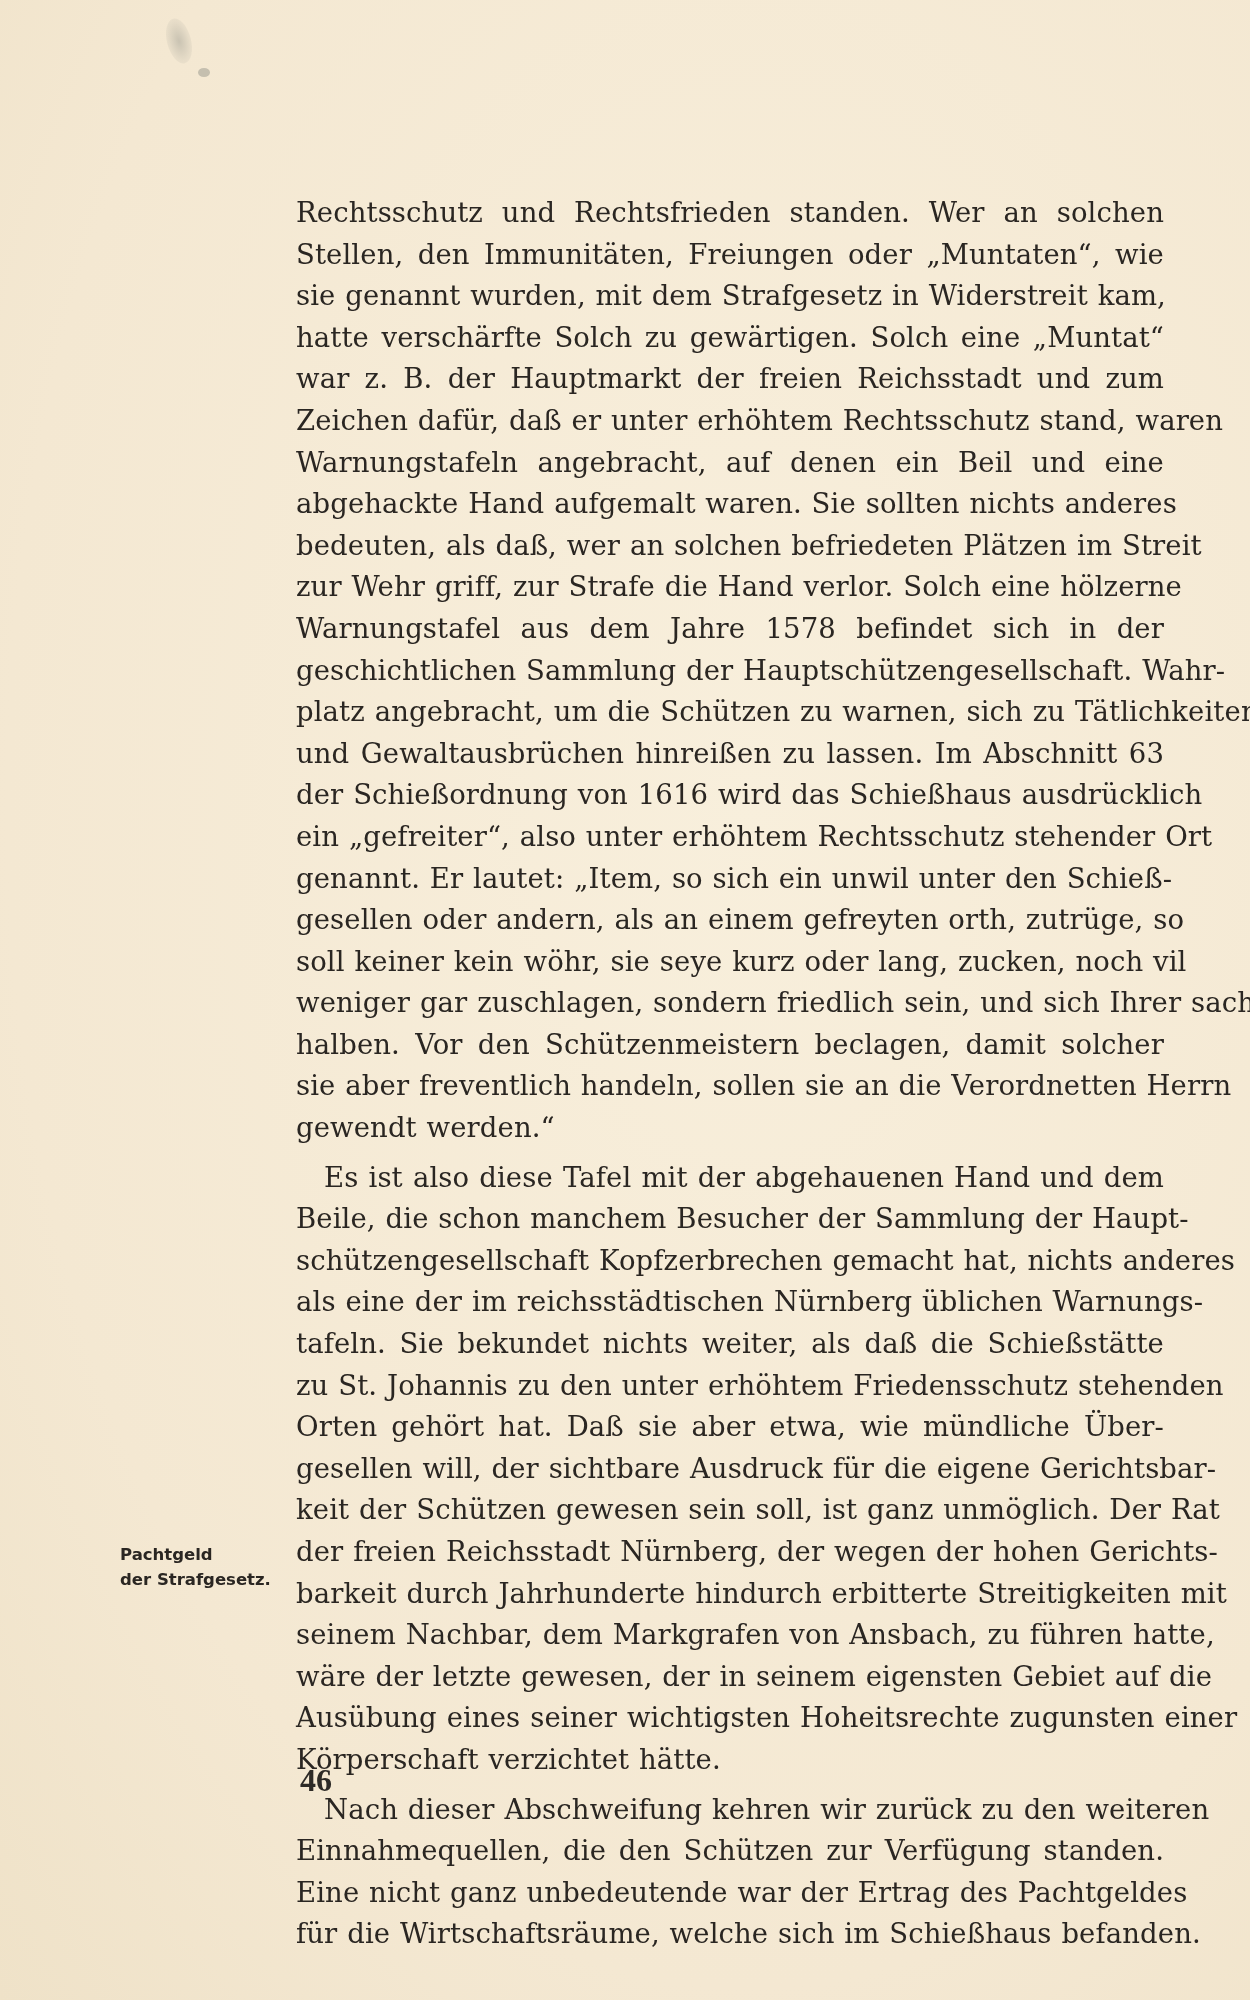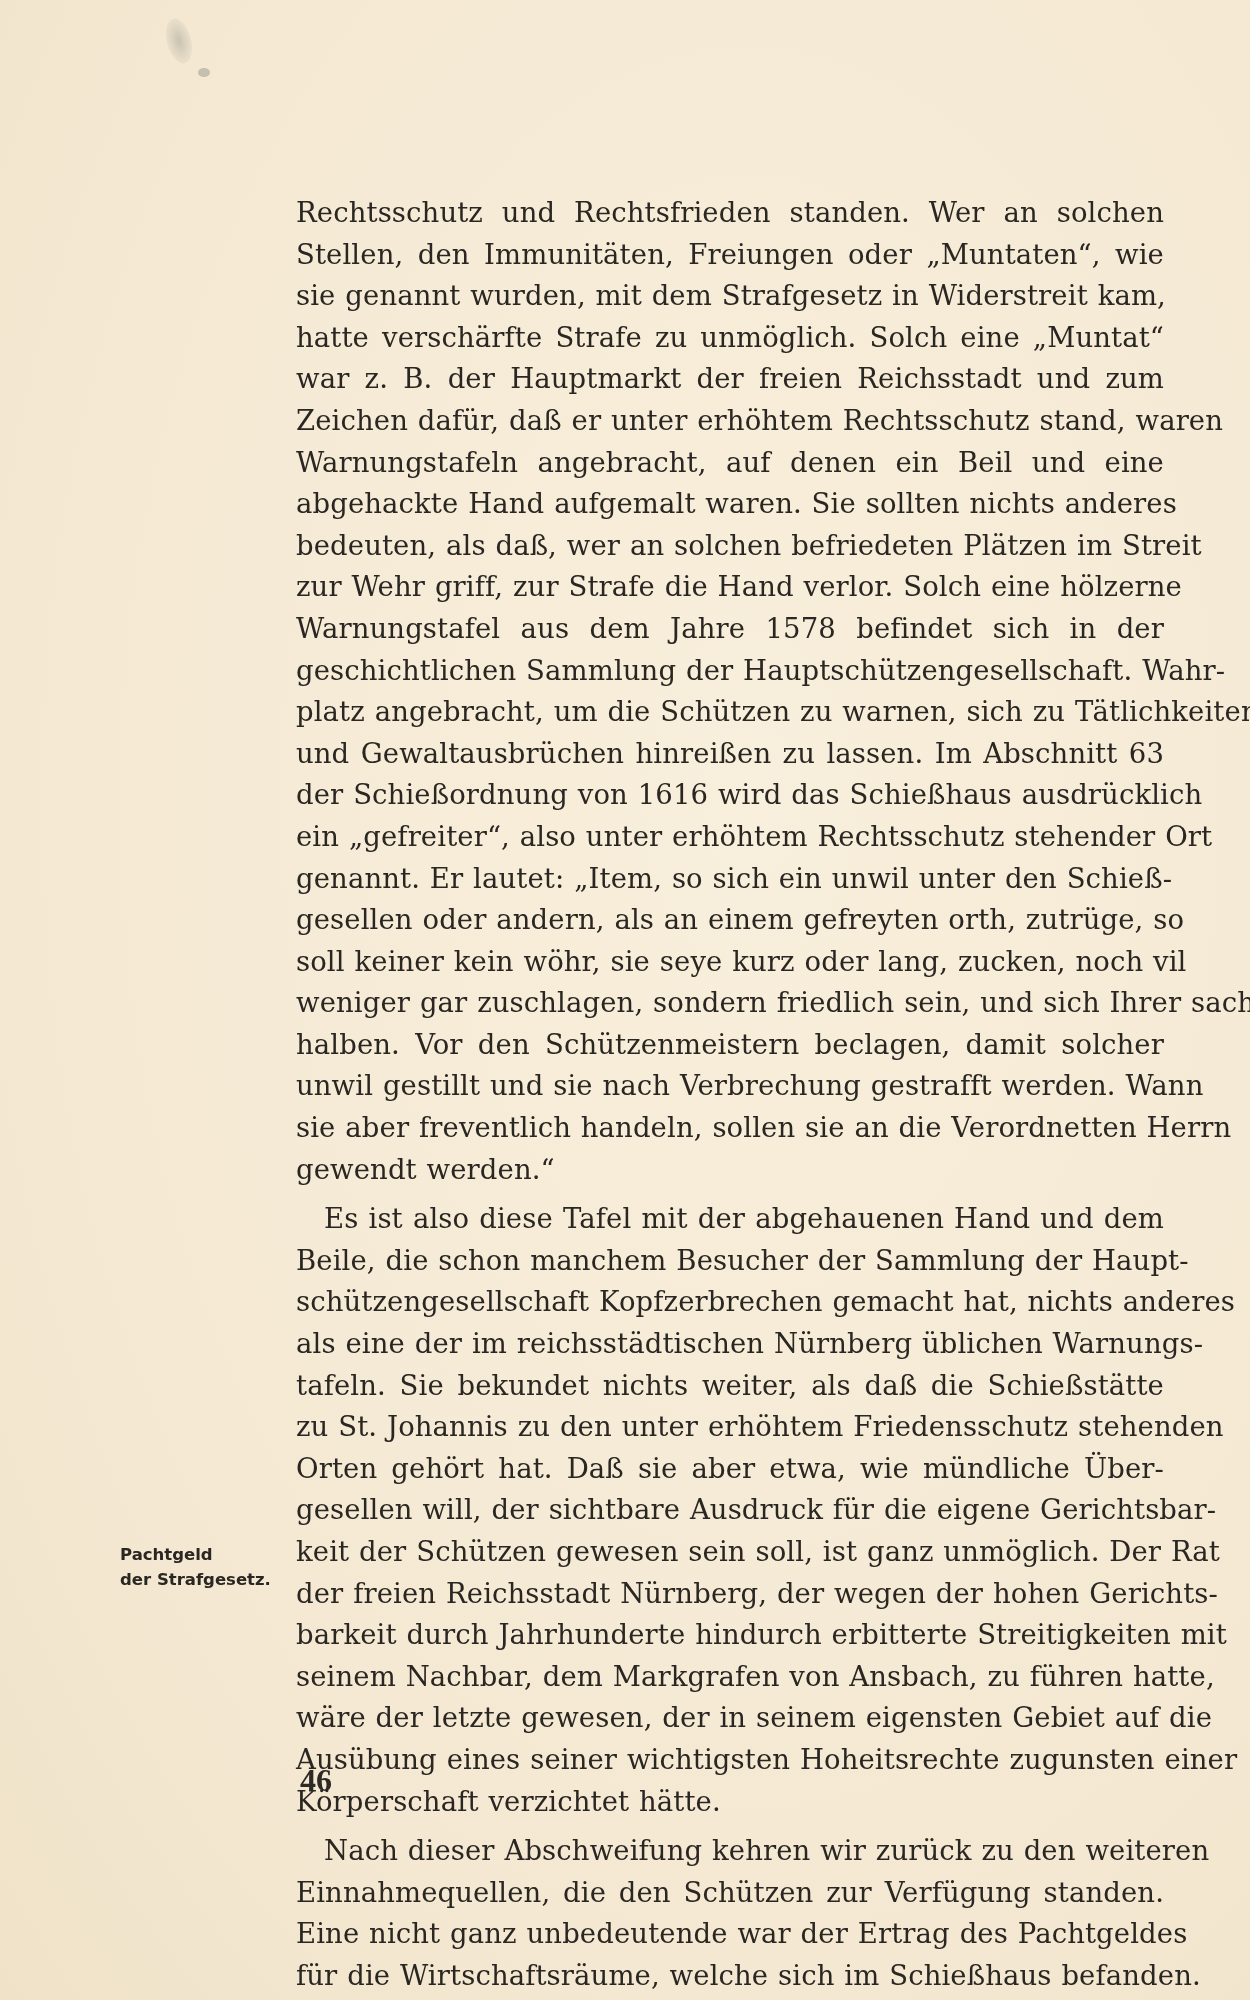--- a/index.html
+++ b/index.html
@@ -66,39 +66,38 @@
 
 <div class="page">
   <div class="smudge"></div>
   <div class="smudge2"></div>
 
   <div class="body-text">
     <div class="para">
         <span class="line">Rechtsschutz und Rechtsfrieden standen. Wer an solchen</span>
         <span class="line">Stellen, den Immunitäten, Freiungen oder „Muntaten“, wie</span>
         <span class="line">sie genannt wurden, mit dem Strafgesetz in Widerstreit kam,</span>
-        <span class="line">hatte verschärfte Strafe zu unmöglich. Solch eine „Muntat“</span>
+        <span class="line">hatte verschärfte Solch zu gewärtigen. Solch eine „Muntat“</span>
         <span class="line">war z. B. der Hauptmarkt der freien Reichsstadt und zum</span>
         <span class="line">Zeichen dafür, daß er unter erhöhtem Rechtsschutz stand, waren</span>
         <span class="line">Warnungstafeln angebracht, auf denen ein Beil und eine</span>
         <span class="line">abgehackte Hand aufgemalt waren. Sie sollten nichts anderes</span>
         <span class="line">bedeuten, als daß, wer an solchen befriedeten Plätzen im Streit</span>
         <span class="line">zur Wehr griff, zur Strafe die Hand verlor. Solch eine hölzerne</span>
         <span class="line">Warnungstafel aus dem Jahre 1578 befindet sich in der</span>
         <span class="line">geschichtlichen Sammlung der Hauptschützengesellschaft. Wahr-</span>
         <span class="line">platz angebracht, um die Schützen zu warnen, sich zu Tätlichkeiten</span>
         <span class="line">und Gewaltausbrüchen hinreißen zu lassen. Im Abschnitt 63</span>
         <span class="line">der Schießordnung von 1616 wird das Schießhaus ausdrücklich</span>
         <span class="line">ein „gefreiter“, also unter erhöhtem Rechtsschutz stehender Ort</span>
         <span class="line">genannt. Er lautet: „Item, so sich ein unwil unter den Schieß-</span>
         <span class="line">gesellen oder andern, als an einem gefreyten orth, zutrüge, so</span>
         <span class="line">soll keiner kein wöhr, sie seye kurz oder lang, zucken, noch vil</span>
         <span class="line">weniger gar zuschlagen, sondern friedlich sein, und sich Ihrer sach</span>
         <span class="line">halben. Vor den Schützenmeistern beclagen, damit solcher</span>
-        <span class="line">unwil gestillt und sie nach Verbrechung gestrafft werden. Wann</span>
         <span class="line">sie aber freventlich handeln, sollen sie an die Verordnetten Herrn</span>
         <span class="line last">gewendt werden.“</span>
       </div>
     <div class="para">
         <span class="line indent">Es ist also diese Tafel mit der abgehauenen Hand und dem</span>
         <span class="line">Beile, die schon manchem Besucher der Sammlung der Haupt-</span>
         <span class="line">schützengesellschaft Kopfzerbrechen gemacht hat, nichts anderes</span>
         <span class="line">als eine der im reichsstädtischen Nürnberg üblichen Warnungs-</span>
         <span class="line">tafeln. Sie bekundet nichts weiter, als daß die Schießstätte</span>
         <span class="line">zu St. Johannis zu den unter erhöhtem Friedensschutz stehenden</span>

